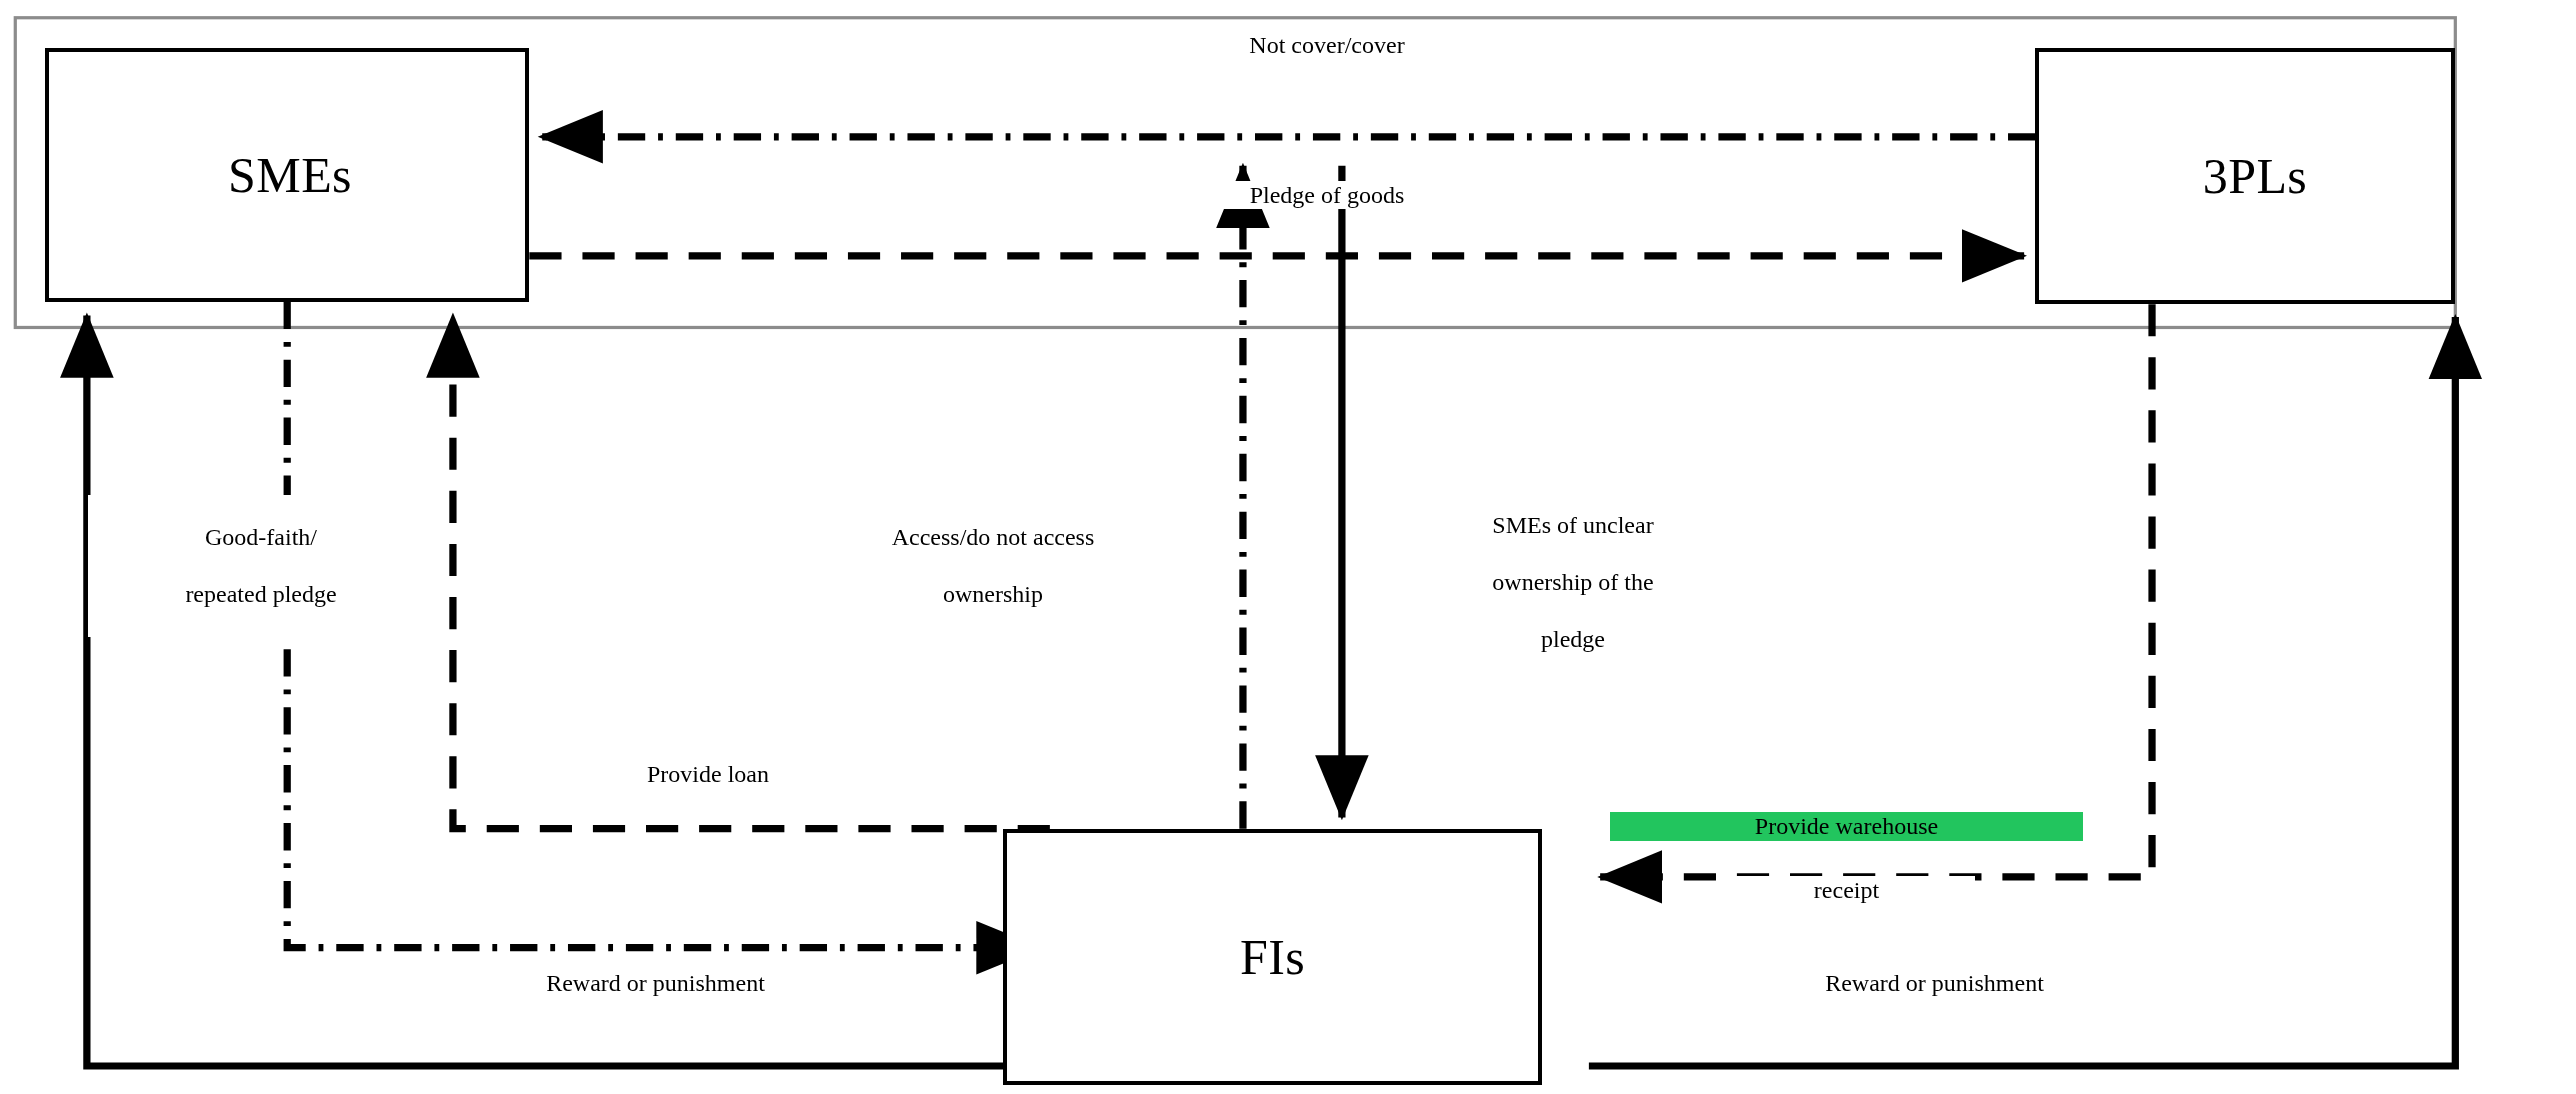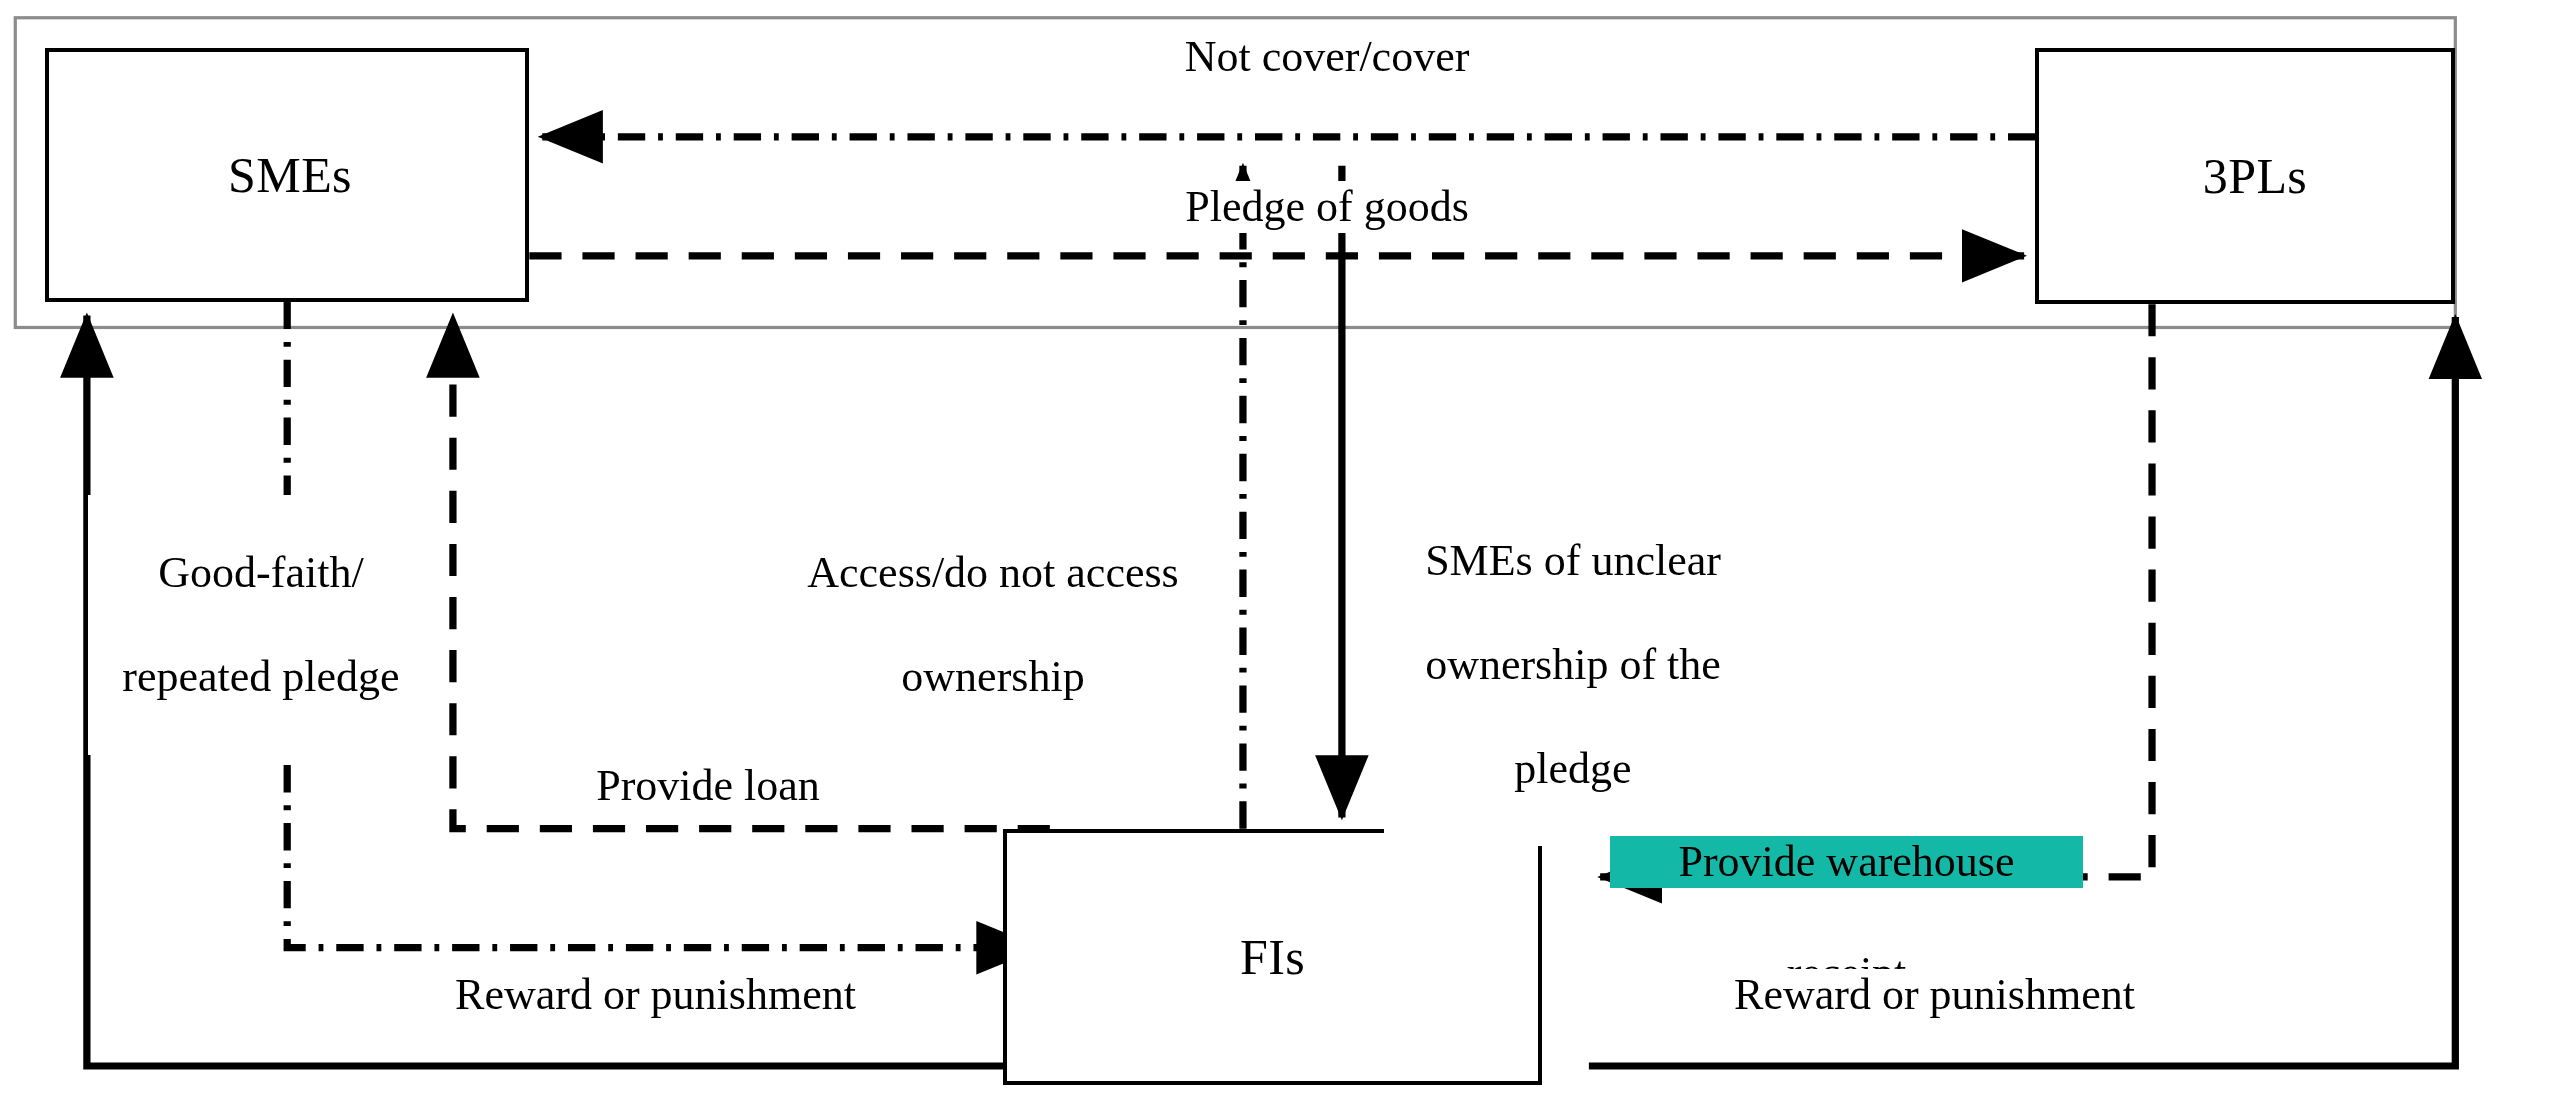--- a/index.html
+++ b/index.html
@@ -29,21 +29,21 @@
   }
 
   #node-smes{left:45px;top:48px;width:484px;height:254px;padding-left:6px;}
   #node-3pls{left:2035px;top:48px;width:420px;height:256px;padding-left:20px;}
   #node-fis {left:1003px;top:829px;width:539px;height:256px;}
 
   .edge-label{
     position:absolute;
     z-index:4;
     background:#ffffff;
-    font-size:44px;
+    font-size:24px;
     line-height:1.18;
     text-align:center;
     white-space:pre-line;
     color:#000000;
     padding:0 4.8px;
     box-sizing:border-box;
   }
 
   #lbl-not-cover      {left:1110px;top:31px;  width:434px;}
   #lbl-pledge-goods   {left:1110px;top:181px; width:434px;}
@@ -116,21 +116,21 @@
 
   <div class="edge-label" id="lbl-risk">
     <div>SMEs of unclear</div>
     <div>ownership of the</div>
     <div>pledge</div>
   </div>
 
   <div class="edge-label" id="lbl-provide-loan">Provide loan</div>
 
   <div class="edge-label" id="lbl-warehouse">
-    <div style="background:#14b8a6;">Provide warehouse</div>
+    <div style="background:#22c55e;">Provide warehouse</div>
     <div style="background:#ffffff;width:257px;margin:7px auto;">receipt</div>
   </div>
 
   <div class="edge-label" id="lbl-reward-left">Reward or punishment</div>
 
   <div class="edge-label" id="lbl-reward-right">Reward or punishment</div>
 
 </div>
 
 

